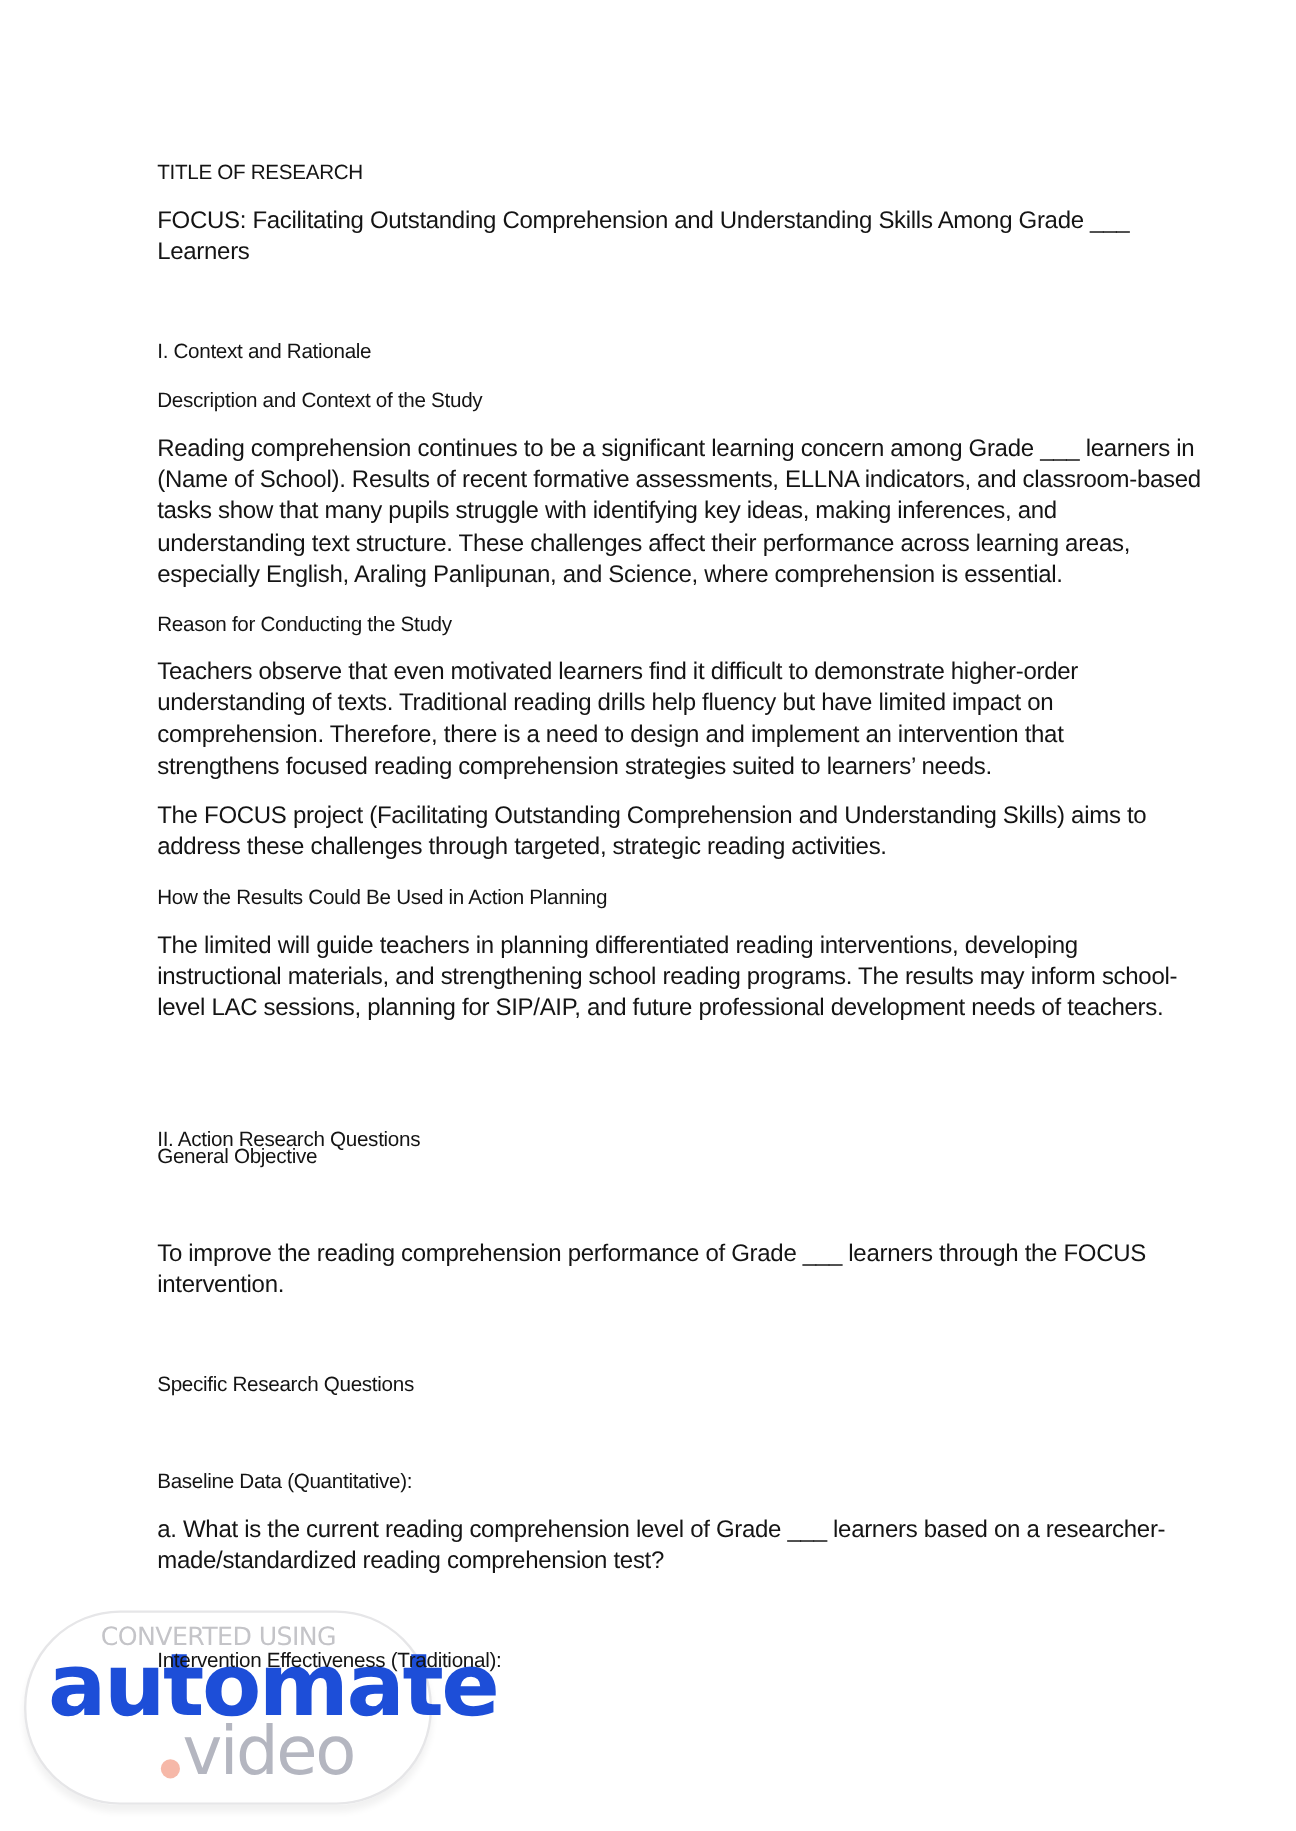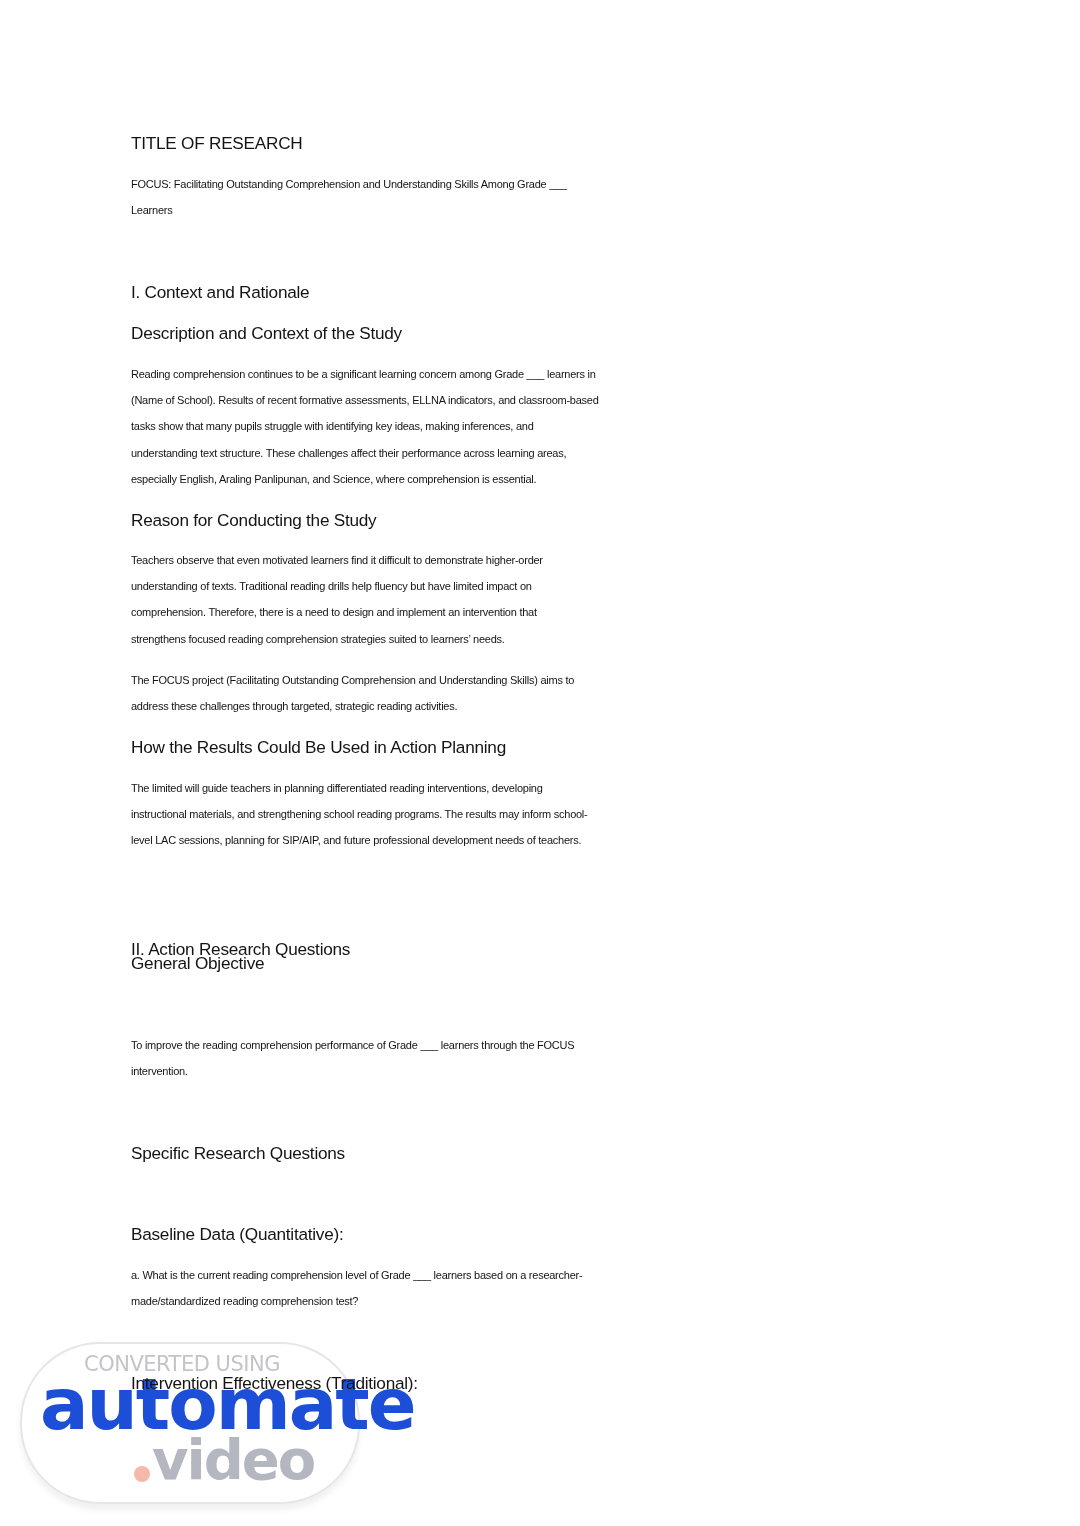--- a/index.html
+++ b/index.html
@@ -28,21 +28,21 @@
       font-size: 17.2px;
       line-height: 26px;
       white-space: nowrap;
       letter-spacing: -0.25px;
       color: #141414;
     }
     .para {
       position: absolute;
       left: 131px;
       width: 830px;
-      font-size: 11px;
+      font-size: 20px;
       line-height: 26.2px;
       letter-spacing: -0.25px;
       color: #141414;
     }
     .para span.row { display: block; white-space: nowrap; }
 
     
     .watermark {
       position: absolute;
       left: 20px;
@@ -88,21 +88,21 @@
       height: 16px;
       border-radius: 50%;
       background: #f6b8a8;
       z-index: 3;
     }
     .wm-video-text {
       position: absolute;
       left: 152px;
       top: 1428px;
       font-family: "DejaVu Sans", sans-serif;
-      font-weight: bold;
+      font-weight: normal;
       font-size: 56px;
       line-height: 64px;
       color: #b4b6c0;
       letter-spacing: -2px;
       z-index: 2;
       white-space: nowrap;
     }
     .over-watermark { z-index: 5; }
   </style>
 </head>

